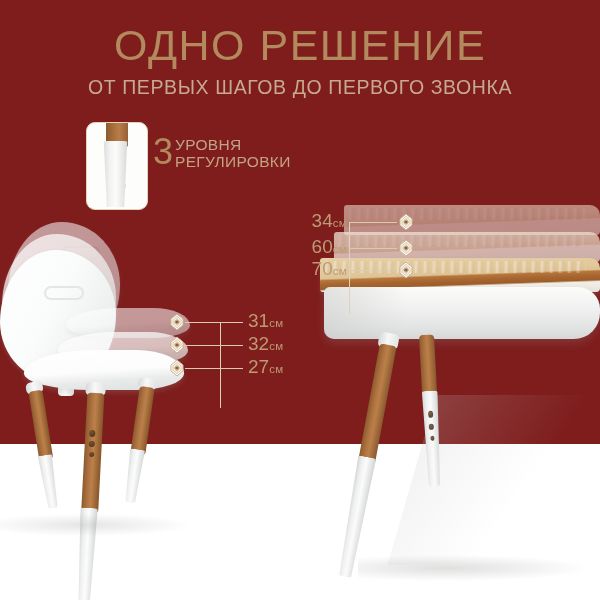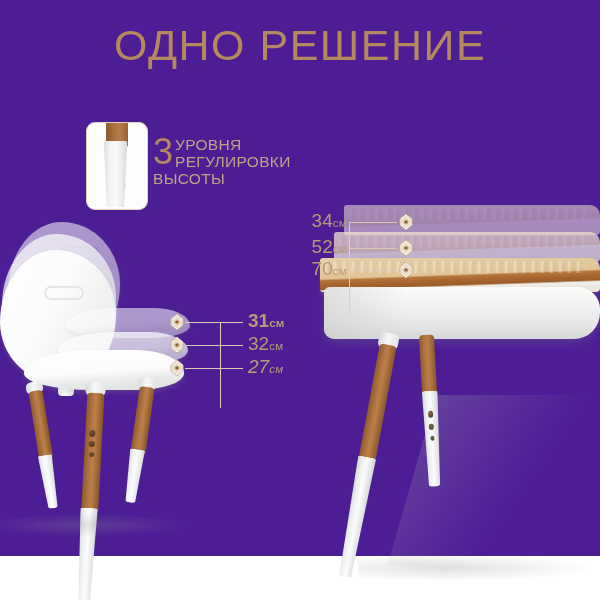--- a/index.html
+++ b/index.html
@@ -1,21 +1,21 @@
 <!DOCTYPE html>
 <html><head>
 <meta charset="utf-8">
 <style>
   * { box-sizing: border-box; margin:0; padding:0; }
   html, body {
     width:600px; height:600px; overflow:hidden;
     background:#ffffff;
     font-family:"Liberation Sans", sans-serif;
   }
-  #stage { position:relative; width:600px; height:556px; background:#4c1d95; }
+  #stage { position:relative; width:600px; height:444px; background:#7f1d1d; }
 
   
   .headline {
     position:absolute; left:0; top:22px; width:600px;
     text-align:center;
     font-size:43px; line-height:46px;
     letter-spacing:1.5px;
     font-weight:400;
     color:#b28a5e;
     white-space:nowrap;
@@ -275,59 +275,59 @@
   .co-label .u { font-size:11.5px; letter-spacing:.3px; }
   .co-label-left { text-align:right; }
 
   
   .chair-co-1 { left:168px; top:313px; }
   .chair-co-2 { left:168px; top:336px; }
   .chair-co-3 { left:168px; top:359px; }
   .chair-co-1 .co-line { left:17px; width:58px; }
   .chair-co-2 .co-line { left:17px; width:58px; }
   .chair-co-3 .co-line { left:17px; width:58px; }
-  .chair-co-1 .co-label { left:80px;font-weight:bold; }
+  .chair-co-1 .co-label { left:80px; }
   .chair-co-2 .co-label { left:80px; }
-  .chair-co-3 .co-label { left:80px;font-style:italic; }
+  .chair-co-3 .co-label { left:80px; }
   .chair-vert { left:220px; top:322px; height:86px; }
 
   
   .desk-co-1 { left:397px; top:213px; }
   .desk-co-2 { left:397px; top:239px; }
   .desk-co-3 { left:397px; top:261px; }
   .desk-co-1 .co-line { left:-48px; width:48px; }
   .desk-co-2 .co-line { left:-48px; width:48px; }
   .desk-co-3 .co-line { left:-48px; width:48px; }
   .desk-co-1 .co-label { left:-112px; width:62px; }
   .desk-co-2 .co-label { left:-112px; width:62px; }
   .desk-co-3 .co-label { left:-112px; width:62px; }
   .desk-vert { left:349px; top:222px; height:92px; }
 </style>
 </head>
 <body>
 
 <div id="stage">
 
   <div class="headline">ОДНО РЕШЕНИЕ</div>
+  <div class="subheadline">ОТ ПЕРВЫХ ШАГОВ ДО ПЕРВОГО ЗВОНКА</div>
 
   <div class="inset-box">
     <div class="inset-wood"></div>
     <div class="inset-sleeve">
       <div class="inset-hole ih1"></div>
       <div class="inset-hole ih2"></div>
 
     </div>
   </div>
 
   <div class="levels-wrap">
     <div class="levels-num">3</div>
     <div class="levels-lines">
       <div>УРОВНЯ</div>
       <div>РЕГУЛИРОВКИ</div>
-      <div class="l3">ВЫСОТЫ</div>
     </div>
   </div>
 
   <div class="desk">
     <div class="desk-shadow2"></div>
 
     <div class="top-slab slab-a">
       <div class="slab-face">
           <div class="slab-grain"></div>
         </div>
@@ -454,21 +454,21 @@
       <svg viewBox="0 0 18 18" width="18" height="18">
         <polygon points="9,1 15,6 15,12 9,17 3,12 3,6" fill="#fdfaf5" stroke="#cbb291" stroke-width="1"></polygon>
         <polygon points="9,3.4 13,7 13,11 9,14.6 5,11 5,7" fill="none" stroke="#d9c3a4" stroke-width="1"></polygon>
         <polygon points="9,5.6 11.2,8 11.2,10 9,12.4 6.8,10 6.8,8" fill="none" stroke="#cdb08a" stroke-width="1"></polygon>
         <circle cx="9" cy="9" r="1.8" fill="#8f6134"></circle>
       </svg>
     </span>
   </div>
 
   <div class="callout desk-co-2">
-    <span class="co-label co-label-left"><span>52</span><span class="u">см</span></span>
+    <span class="co-label co-label-left"><span>60</span><span class="u">см</span></span>
     <span class="co-line"></span>
     <span class="co-marker">
       <svg viewBox="0 0 18 18" width="18" height="18">
         <polygon points="9,1 15,6 15,12 9,17 3,12 3,6" fill="#fdfaf5" stroke="#cbb291" stroke-width="1"></polygon>
         <polygon points="9,3.4 13,7 13,11 9,14.6 5,11 5,7" fill="none" stroke="#d9c3a4" stroke-width="1"></polygon>
         <polygon points="9,5.6 11.2,8 11.2,10 9,12.4 6.8,10 6.8,8" fill="none" stroke="#cdb08a" stroke-width="1"></polygon>
         <circle cx="9" cy="9" r="1.8" fill="#8f6134"></circle>
       </svg>
     </span>
   </div>

